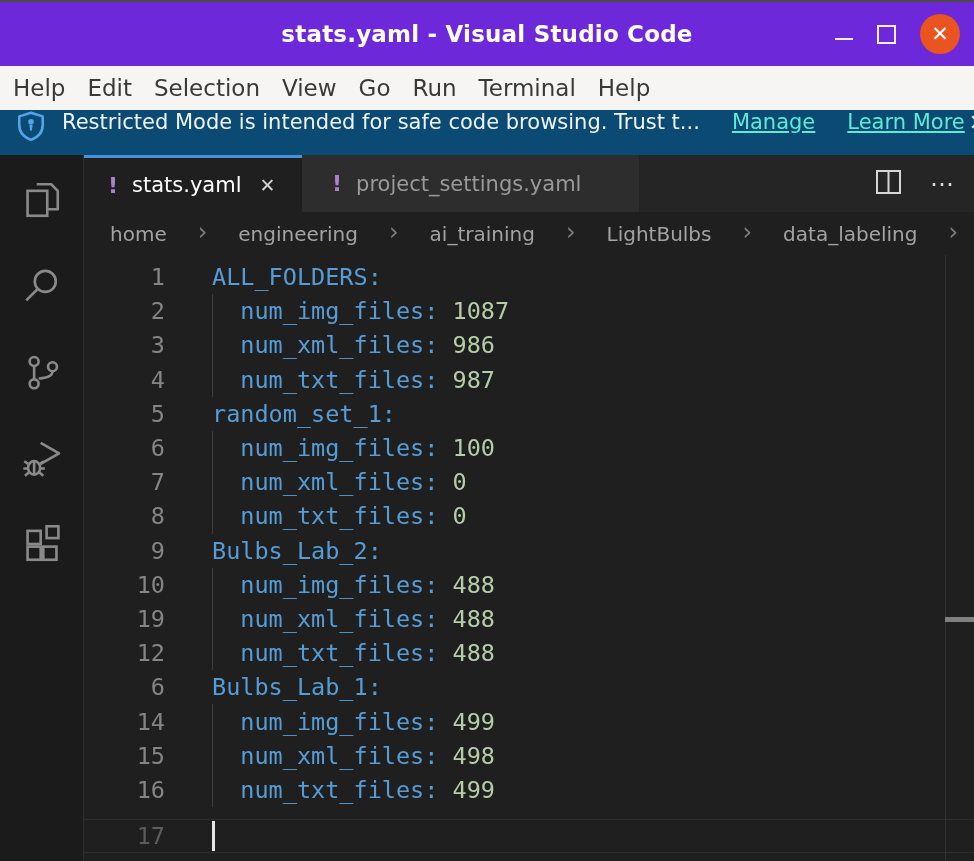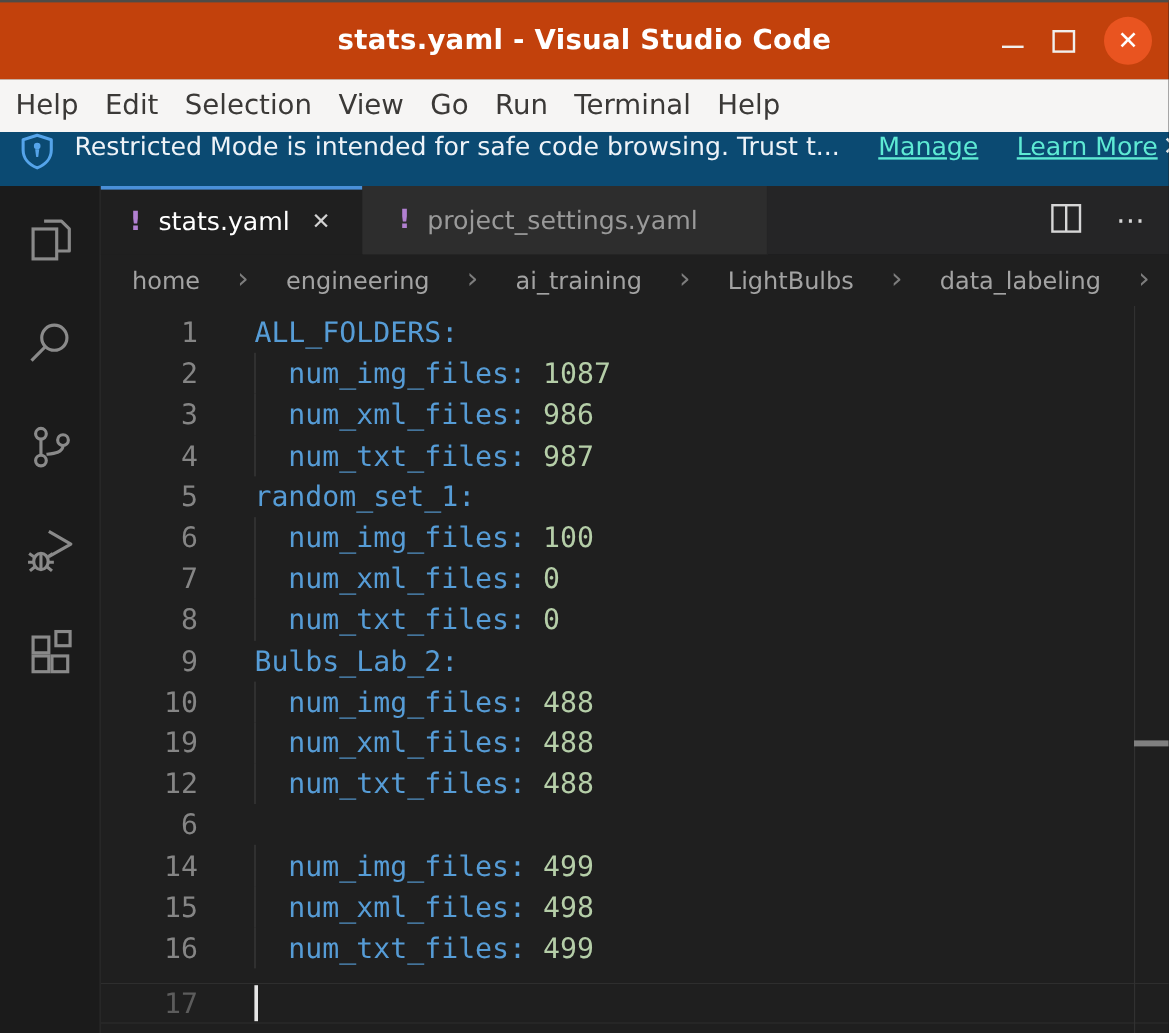--- a/index.html
+++ b/index.html
@@ -1,21 +1,21 @@
 <!DOCTYPE html>
 <html><head>
 <meta charset="utf-8">
 <style>
   * { margin:0; padding:0; box-sizing:border-box; }
   html,body { width:974px; height:861px; overflow:hidden; background:#1e1e1e;
               font-family:"DejaVu Sans","Liberation Sans",sans-serif; }
   .window { width:974px; height:861px; display:flex; flex-direction:column; }
 
   
-  .titlebar { height:66px; background:#c2410c; border-top:2px solid #4e4b47;
+  .titlebar { height:66px; background:#6d28d9; border-top:2px solid #4e4b47;
               display:flex; align-items:center; position:relative; flex:0 0 auto; }
   .title { position:absolute; left:0; right:0; text-align:center; color:#ffffff;
            font-size:23px; font-weight:bold; letter-spacing:.2px; }
   .win-controls { position:absolute; right:14px; display:flex; align-items:center; gap:24px; }
   .btn-min { width:18px; height:2.5px; background:#f1efed; margin-top:10px; }
   .btn-max { width:19px; height:19px; border:2.5px solid #f1efed; background:transparent; }
   .btn-close { width:40px; height:40px; border-radius:50%; background:#e95420; color:#ffffff;
                display:flex; align-items:center; justify-content:center; font-size:21px; font-weight:bold; }
 
   
@@ -251,20 +251,21 @@
     <span class="code guided"><span class="indent">  </span><span class="key">num_xml_files:</span><span class="val"> 488</span></span>
   </div>
 
   <div class="row">
     <span class="ln">12</span>
     <span class="code guided"><span class="indent">  </span><span class="key">num_txt_files:</span><span class="val"> 488</span></span>
   </div>
 
   <div class="row">
     <span class="ln">6</span>
+    <span class="code"><span class="indent"></span><span class="key">Bulbs_Lab_1:</span><span class="val"></span></span>
   </div>
 
   <div class="row">
     <span class="ln">14</span>
     <span class="code guided"><span class="indent">  </span><span class="key">num_img_files:</span><span class="val"> 499</span></span>
   </div>
 
   <div class="row">
     <span class="ln">15</span>
     <span class="code guided"><span class="indent">  </span><span class="key">num_xml_files:</span><span class="val"> 498</span></span>

